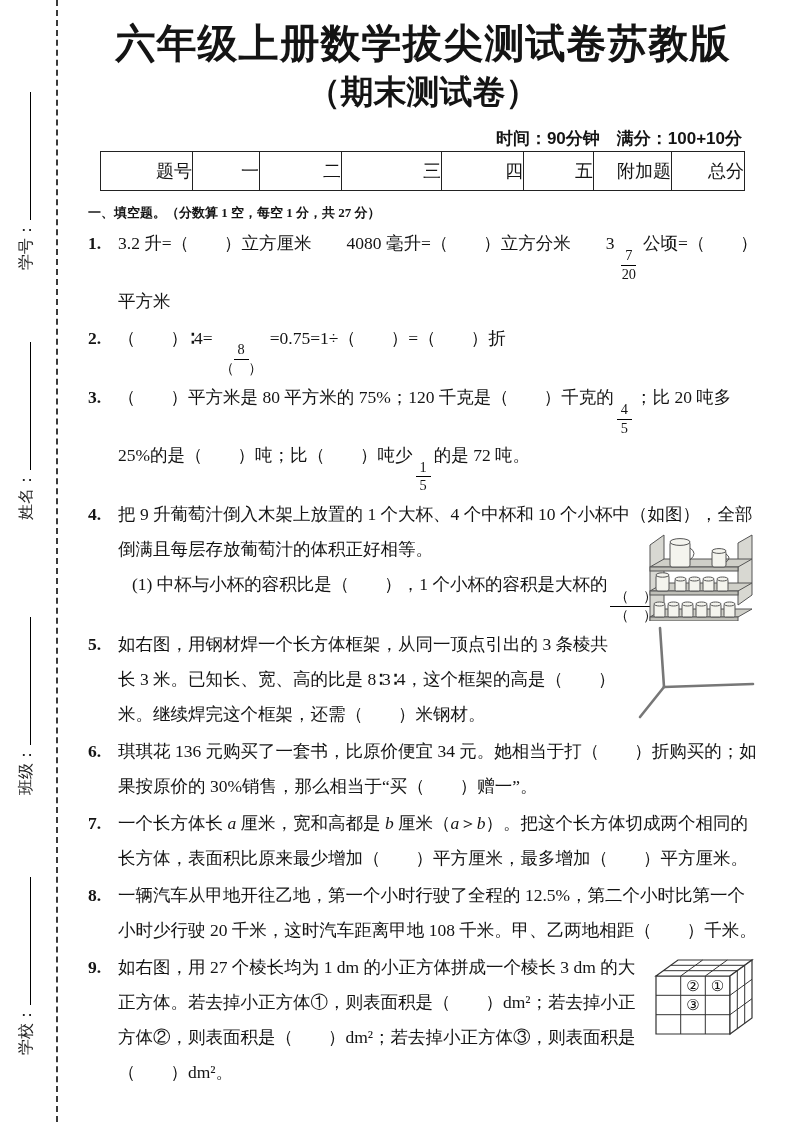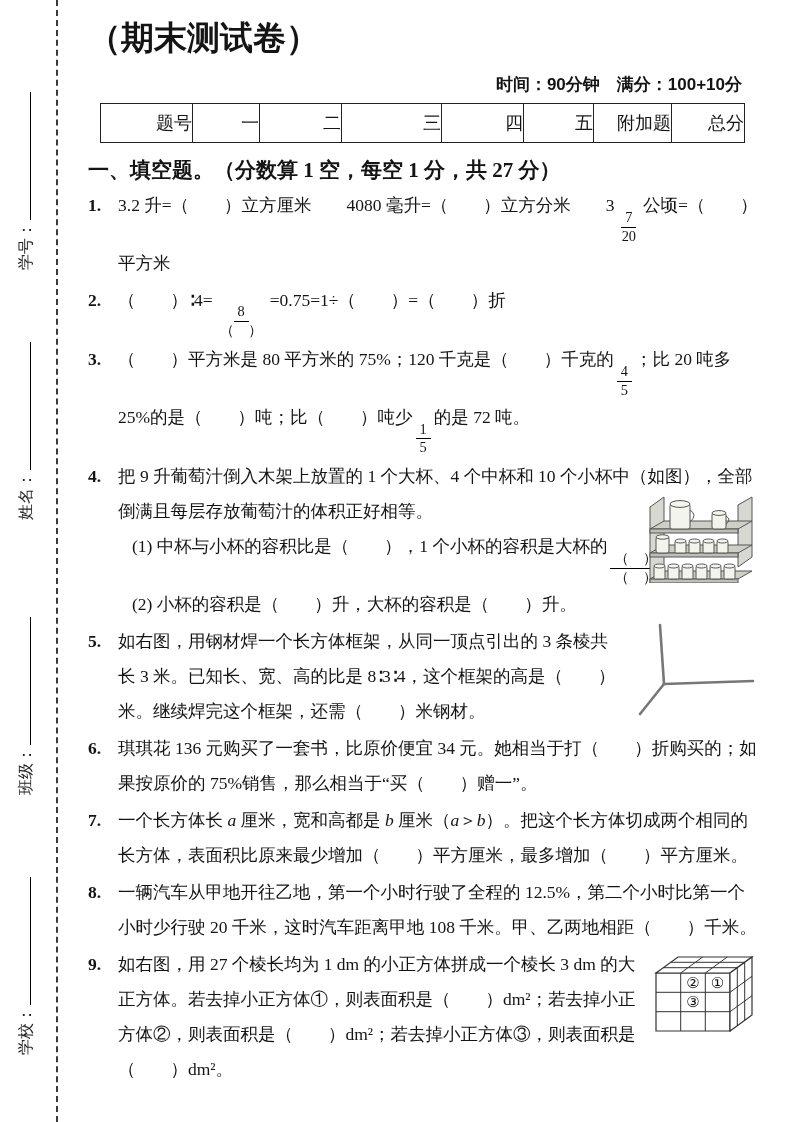--- a/index.html
+++ b/index.html
@@ -12,30 +12,30 @@
     border-left:2px dashed #3a3a3a;}
   .side-group{position:absolute;left:16px;transform-origin:top left;
     transform:rotate(-90deg);white-space:nowrap;
     font-family:"Liberation Sans", sans-serif;font-size:16px;color:#222;}
   .side-blank{display:inline-block;width:128px;border-bottom:1.5px solid #000;
     height:0.9em;vertical-align:baseline;margin-left:2px;}
   
   .content{position:absolute;left:88px;top:0;width:670px;}
   .page-title{margin:20px 0 0 0;text-align:center;font-size:40px;font-weight:bold;
     font-family:"Liberation Sans", sans-serif;letter-spacing:1px;line-height:1.15;}
-  .page-subtitle{margin:16px 0 0 0;font-size:33px;font-weight:bold;
+  .page-subtitle{margin:4px 0 0 0;text-align:center;font-size:33px;font-weight:bold;
     font-family:"Liberation Sans", sans-serif;}
-  .meta{margin:12px 16px 7px 0;text-align:right;font-size:17px;font-weight:600;
+  .meta{margin:12px 16px 1px 0;text-align:right;font-size:17px;font-weight:600;
     font-family:"Liberation Sans", sans-serif;}
   
   table.score{border-collapse:collapse;margin-left:12px;table-layout:fixed;width:644px;}
   table.score td{border:1.8px solid #222;height:38px;text-align:right;
     font-size:18px;padding:0;}
   
-  .sec-heading{font-weight:bold;font-size:21px;margin:13px 0 4px 0;}
+  .sec-heading{font-weight:bold;font-size:13px;margin:13px 0 4px 0;}
   .q{display:flex;margin:1px 0 2px 0;font-size:17.5px;line-height:2.0;}
   .qnum{flex:none;width:30px;font-weight:bold;}
   .qtext{flex:1;min-width:0;}
   .sub{padding-left:14px;}
   .frac{display:inline-flex;flex-direction:column;align-items:center;
     vertical-align:-0.75em;line-height:1.25;font-size:0.82em;margin:0 3px;}
   .fnum{border-bottom:1.2px solid #000;padding:0 4px;text-align:center;}
   .fden{padding:0 4px;text-align:center;}
   
   .fig{display:block;}
@@ -58,20 +58,21 @@
 </div>
 <div class="side-group" style="top:795px;">
   <span>班级：</span><span class="side-blank"></span>
 </div>
 <div class="side-group" style="top:1055px;">
   <span>学校：</span><span class="side-blank"></span>
 </div>
 
 <div class="content">
 
+  <div class="page-title">六年级上册数学拔尖测试卷苏教版</div>
   <div class="page-subtitle">（期末测试卷）</div>
   <div class="meta">时间：90分钟　满分：100+10分</div>
 
   <table class="score">
     <colgroup>
       <col style="width:92px">
         <col style="width:67px">
         <col style="width:82px">
         <col style="width:100px">
       <col style="width:82px">
@@ -167,21 +168,20 @@
             <rect x="80" y="75" width="11" height="13" rx="1.5"></rect>
               <ellipse cx="85.5" cy="75" rx="5.5" ry="2"></ellipse>
           </g>
         </svg>
       </span>
       <div>把 9 升葡萄汁倒入木架上放置的 1 个大杯、4 个中杯和 10 个小杯中（如图），全部倒满且每层存放葡萄汁的体积正好相等。</div>
       <div class="sub">(1) 中杯与小杯的容积比是（　　），1 个小杯的容积是大杯的<span class="frac">
             <span class="fnum">（　）</span>
             <span class="fden">（　）</span>
           </span>。</div>
-      <div class="sub">(2) 小杯的容积是（　　）升，大杯的容积是（　　）升。</div>
     </div>
   </div>
 
   <div class="q">
     <span class="qnum">5.</span>
     <div class="qtext">
       <span class="fig fig-corner">
         <svg viewBox="0 0 124 98" width="124" height="98">
           <g stroke="#777" stroke-width="2.6" stroke-linecap="round" fill="none">
             <line x1="30" y1="64" x2="26" y2="5"></line>
@@ -189,21 +189,21 @@
             <line x1="30" y1="64" x2="6" y2="94"></line>
           </g>
         </svg>
       </span>
       <div>如右图，用钢材焊一个长方体框架，从同一顶点引出的 3 条棱共长 3 米。已知长、宽、高的比是 8∶3∶4，这个框架的高是（　　）米。继续焊完这个框架，还需（　　）米钢材。</div>
     </div>
   </div>
 
   <div class="q">
     <span class="qnum">6.</span>
-    <div class="qtext">琪琪花 136 元购买了一套书，比原价便宜 34 元。她相当于打（　　）折购买的；如果按原价的 75%销售，那么相当于“买（　　）赠一”。</div>
+    <div class="qtext">琪琪花 136 元购买了一套书，比原价便宜 34 元。她相当于打（　　）折购买的；如果按原价的 30%销售，那么相当于“买（　　）赠一”。</div>
   </div>
 
   <div class="q">
     <span class="qnum">7.</span>
     <div class="qtext">一个长方体长 <i>a</i> 厘米，宽和高都是 <i>b</i> 厘米（<i>a</i>＞<i>b</i>）。把这个长方体切成两个相同的长方体，表面积比原来最少增加（　　）平方厘米，最多增加（　　）平方厘米。</div>
   </div>
 
   <div class="q">
     <span class="qnum">8.</span>
     <div class="qtext">一辆汽车从甲地开往乙地，第一个小时行驶了全程的 12.5%，第二个小时比第一个小时少行驶 20 千米，这时汽车距离甲地 108 千米。甲、乙两地相距（　　）千米。</div>

